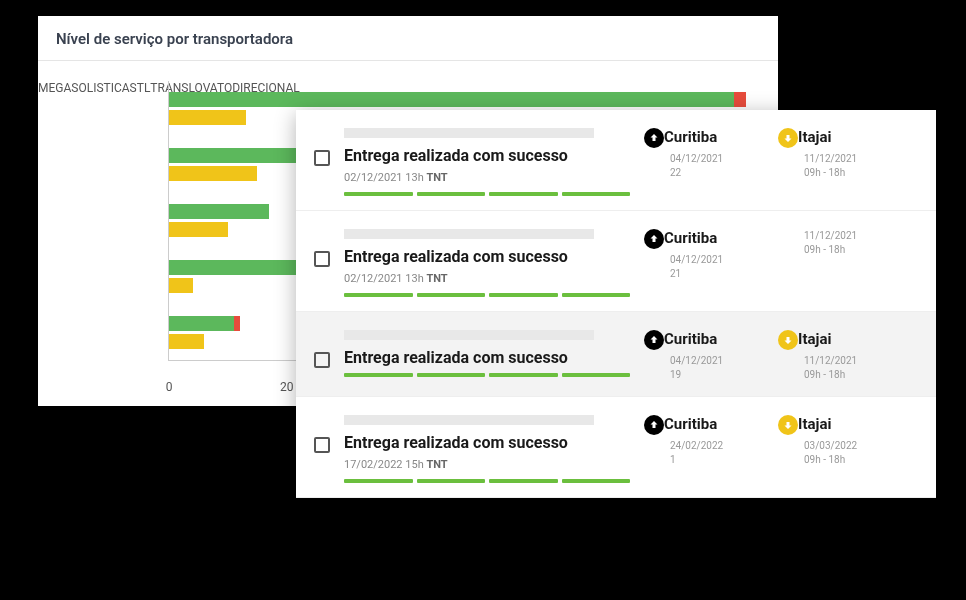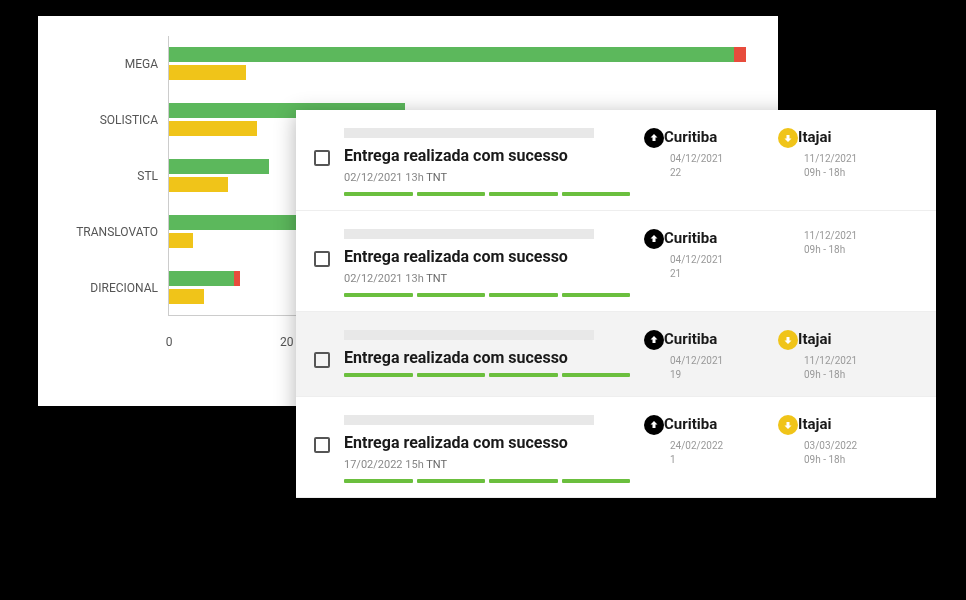--- a/index.html
+++ b/index.html
@@ -27,21 +27,21 @@
     padding: 14px 18px 12px;
     border-bottom: 1px solid #e5e5e5;
   }
   .chart-body {
     padding: 20px 20px 20px 0;
     display: flex;
     height: 320px;
   }
   .y-labels {
     display: flex;
-    flex-direction: column;
+    flex-direction: row;
     justify-content: space-around;
     width: 130px;
     text-align: right;
     padding-right: 10px;
     color: #555;
     font-size: 12px;
     height: 280px;
   }
   .plot-area {
     flex: 1;
@@ -113,21 +113,21 @@
     font-size: 16px;
     font-weight: 700;
     color: #1a1a1a;
     margin-bottom: 6px;
   }
   .delivery-meta {
     font-size: 11px;
     color: #888;
     margin-bottom: 8px;
   }
-  .delivery-meta .bold { font-weight: 400; color: #666; }
+  .delivery-meta .bold { font-weight: 700; color: #666; }
   .progress-segments {
     display: flex;
     gap: 4px;
   }
   .seg {
     height: 4px;
     flex: 1;
     background: #6bbf3e;
     border-radius: 1px;
   }
@@ -163,20 +163,21 @@
     font-size: 10px;
     color: #999;
     padding-left: 26px;
     line-height: 1.4;
   }
 </style>
 </head>
 <body>
 
 <div class="chart-card">
+  <div class="chart-title">Nível de serviço por transportadora</div>
   <div class="chart-body">
     <div class="y-labels" id="y-labels">
         <div>MEGA</div>
         <div>SOLISTICA</div>
         <div>STL</div>
         <div>TRANSLOVATO</div>
         <div>DIRECIONAL</div>
       </div>
     <div class="plot-area" id="plot-area">
       <div class="x-ticks" id="x-ticks">

